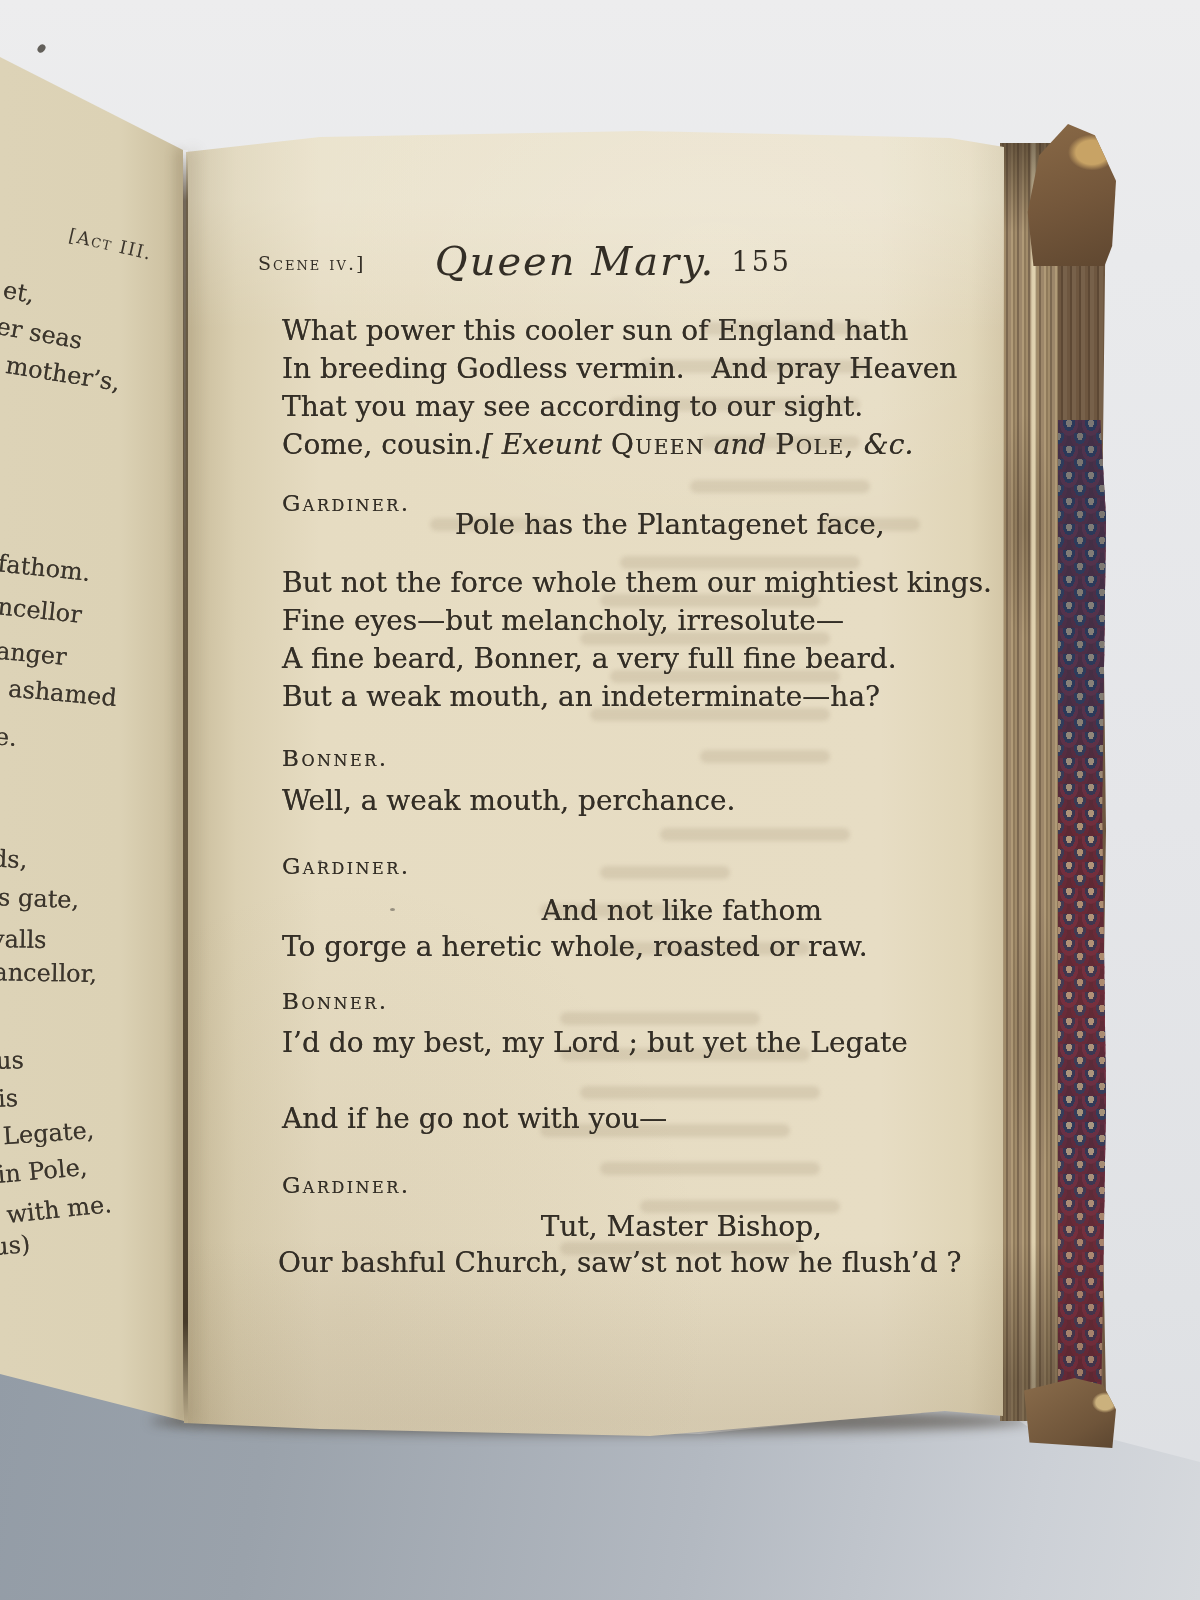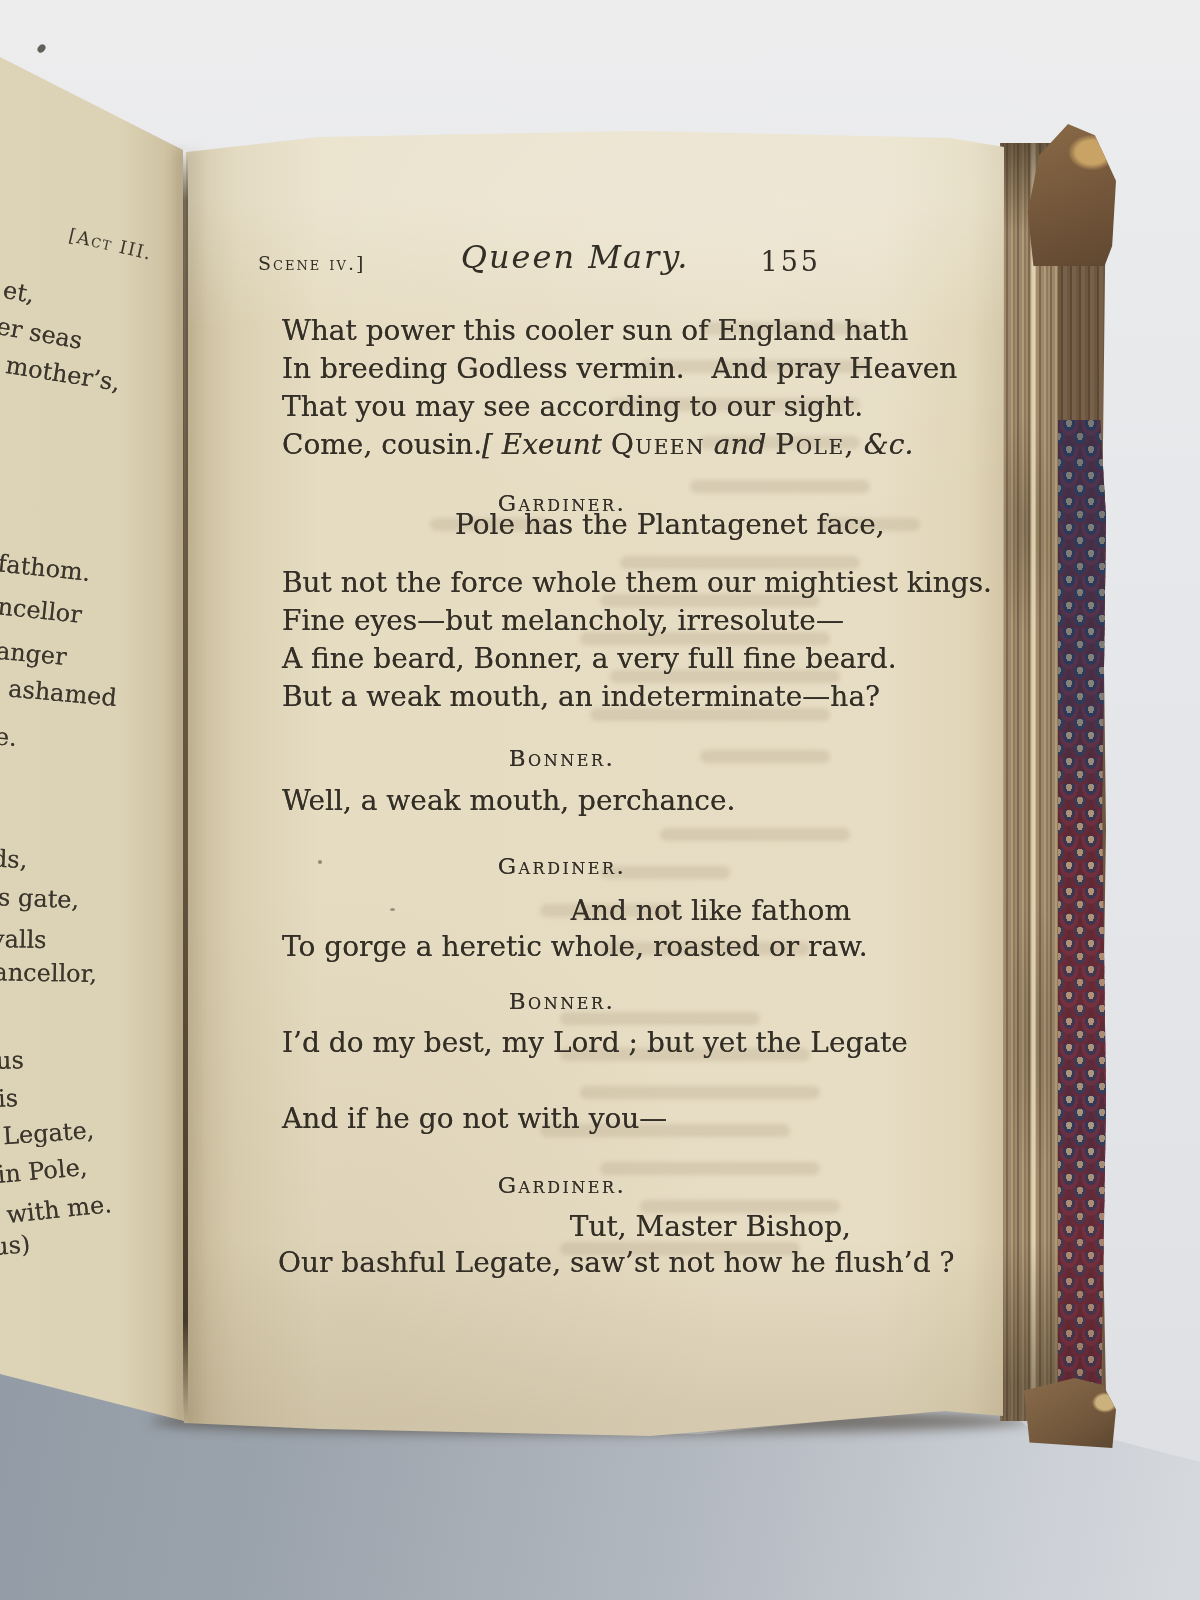--- a/index.html
+++ b/index.html
@@ -53,38 +53,38 @@
       linear-gradient(90deg,#ddd3b7 0px,#dcd2b5 120px,#cdc1a1 170px,#bfb190 190px),
       linear-gradient(180deg,rgba(255,255,255,.2) 0 6%,rgba(255,255,255,0) 12%);
     filter:drop-shadow(0 -2px 2px rgba(70,60,40,.35));}
   #right-page{position:absolute;left:0;top:0;width:1154px;height:1600px;
     clip-path:polygon(186px 152px,320px 137px,640px 131px,950px 138px,1004px 147px,1003px 1416px,945px 1411px,650px 1436px,320px 1429px,184px 1423px);
     background:
       radial-gradient(620px 420px at 62% 16%,rgba(255,255,252,.14),transparent 70%),
       radial-gradient(520px 620px at 30% 82%,rgba(140,120,85,.1),transparent 70%),
       linear-gradient(180deg,rgba(255,255,250,.22) 0 200px,rgba(255,255,250,0) 330px,rgba(255,255,250,0) 1240px,rgba(120,100,70,.16) 1420px),
       linear-gradient(90deg,#c7ba99 186px,#dbd0b2 236px,#e6dcc2 320px,#e7ddc4 880px,#e0d5b7 970px,#d3c6a6 1004px);
-    filter:drop-shadow(0 -1px 2px rgba(70,60,40,.3));padding-left:29px;}
+    filter:drop-shadow(0 -1px 2px rgba(70,60,40,.3));}
   #gutter{position:absolute;left:183px;top:150px;width:5px;height:1274px;
     background:linear-gradient(180deg,rgba(74,60,40,0) 0,rgba(74,60,40,.75) 4%,rgba(74,60,40,.8) 55%,rgba(58,46,30,.9) 92%,rgba(74,60,40,0) 100%);
     box-shadow:7px 0 14px rgba(100,85,58,.28),-7px 0 12px rgba(100,85,58,.32);}
 
   
   .line{position:absolute;font-size:28px;line-height:34px;color:#332e26;white-space:pre;
     text-shadow:0 0 .5px rgba(51,46,38,.75);}
   .r{right:332px;}
   .row{display:flex;justify-content:space-between;width:588px;}
-  .speaker{position:absolute;left:282px;width:560px;text-align:center;font-variant:small-caps;
+  .speaker{position:absolute;left:282px;width:560px;text-align:left;font-variant:small-caps;
     font-size:23px;letter-spacing:2.5px;color:#332e26;white-space:pre;text-shadow:0 0 .5px rgba(51,46,38,.7);}
   .sc{font-variant:small-caps;letter-spacing:1.5px;}
   .it{font-style:italic;}
   #scene-label{position:absolute;left:258px;top:252px;font-variant:small-caps;font-size:19px;
     letter-spacing:2px;color:#332e26;}
   #running-title{position:absolute;left:282px;top:238px;width:586px;text-align:center;
-    font-style:italic;font-size:32px;letter-spacing:2px;color:#332e26;}
+    font-style:italic;font-size:40px;letter-spacing:2px;color:#332e26;}
   #page-number{position:absolute;right:362px;top:246px;font-size:27px;letter-spacing:3px;color:#332e26;}
 
   .frag{position:absolute;font-size:24px;color:#3b352c;white-space:pre;transform-origin:right center;
     transform:rotate(var(--r,0deg));text-shadow:0 0 .5px rgba(59,53,44,.7);}
   #act-header{position:absolute;font-variant:small-caps;font-size:18px;letter-spacing:1.5px;
     color:#3b352c;transform-origin:right center;transform:rotate(13deg);white-space:pre;}
 
   
   .g{position:absolute;height:13px;border-radius:7px;background:rgba(128,112,82,.16);filter:blur(2px);}
   .speck{position:absolute;border-radius:50%;background:#4a4640;}
@@ -177,21 +177,21 @@
     <div class="speaker" style="top:853px">Gardiner.</div>
     <div class="line r" style="top:894px">And not like fathom</div>
     <div class="line" style="left:282px;top:930px">To gorge a heretic whole, roasted or raw.</div>
 
     <div class="speaker" style="top:988px">Bonner.</div>
     <div class="line" style="left:282px;top:1026px">I’d do my best, my Lord ; but yet the Legate</div>
     <div class="line" style="left:282px;top:1102px">And if he go not with you—</div>
 
     <div class="speaker" style="top:1172px">Gardiner.</div>
     <div class="line r" style="top:1210px">Tut, Master Bishop,</div>
-    <div class="line" style="left:278px;top:1246px">Our bashful Legate, saw’st not how he flush’d ?</div>
+    <div class="line" style="left:278px;top:1246px">Our bashful Church, saw’st not how he flush’d ?</div>
 
     <div class="speck" style="left:318px;top:860px;width:4px;height:4px;opacity:.55"></div>
     <div class="speck" style="left:390px;top:908px;width:5px;height:3px;opacity:.5"></div>
   </div>
 
   <div id="gutter"></div>
 
   <div class="speck" style="left:38px;top:44px;width:7px;height:9px;opacity:.85;transform:rotate(40deg)"></div>
 </div>
 

